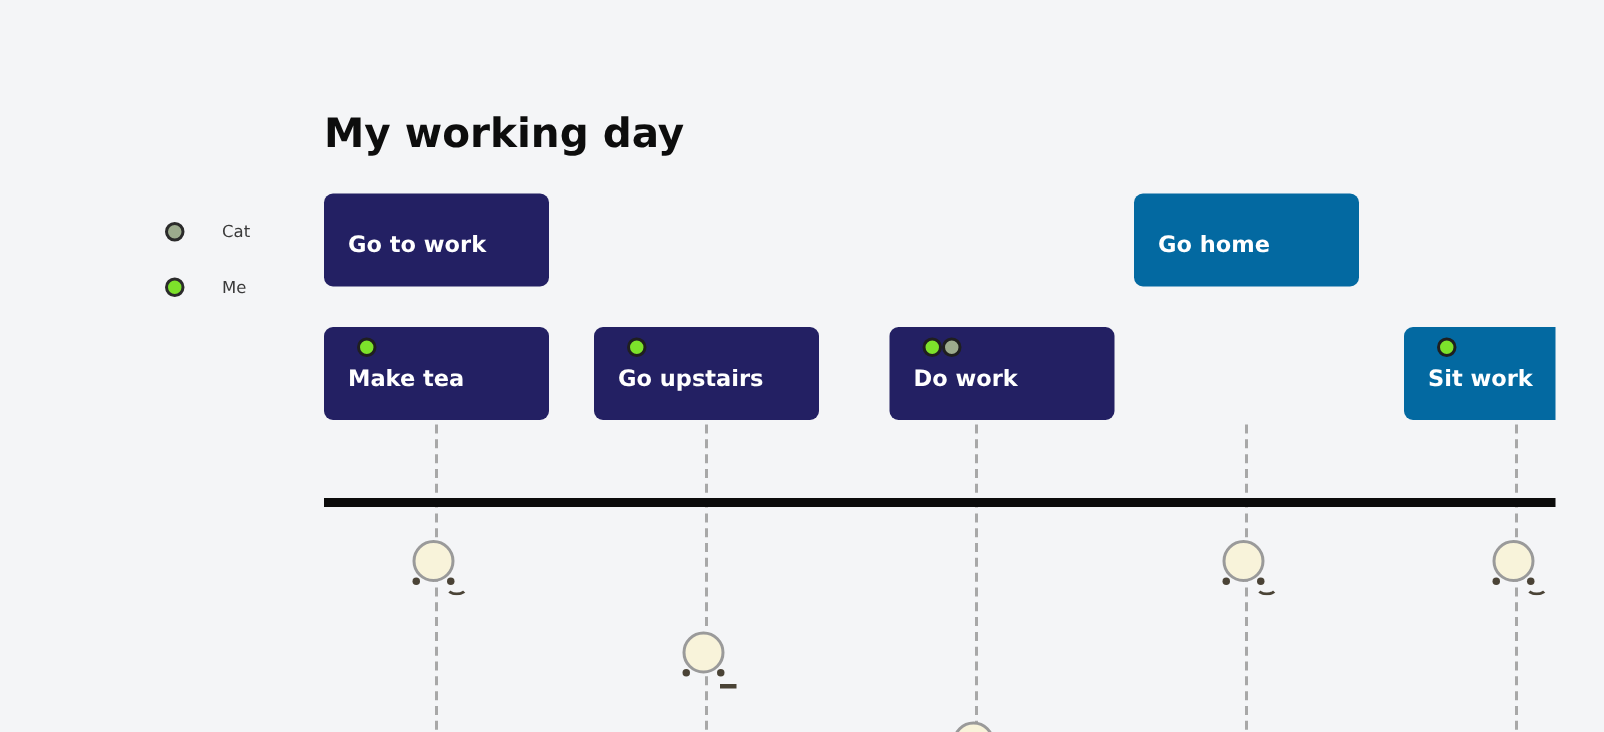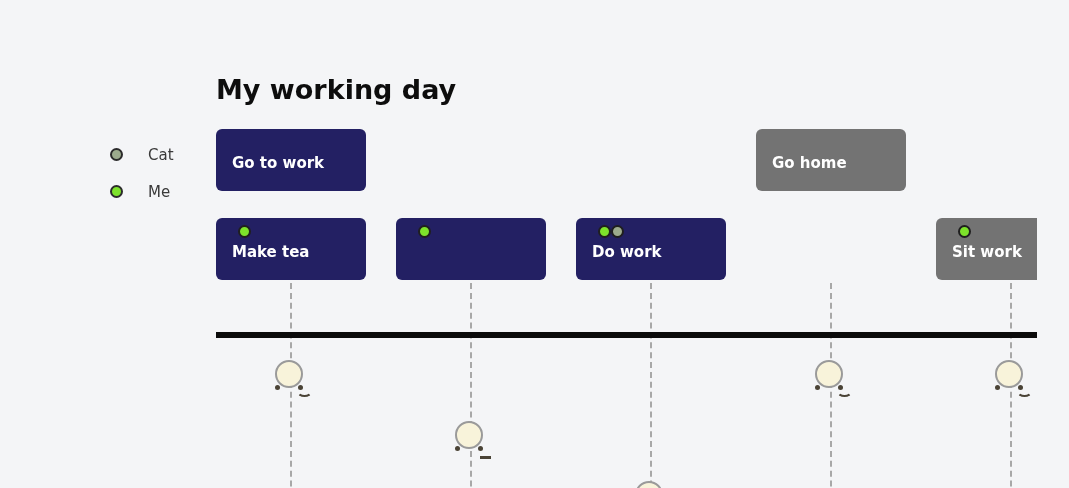--- a/index.html
+++ b/index.html
@@ -23,21 +23,21 @@
   }
   
   .legend { position: absolute; left: 14px; top: 64px; }
   .legend-item { display: flex; align-items: center; height: 21px; }
   .legend-swatch {
     width: 13px; height: 13px; border-radius: 50%;
     border: 2px solid #2b2b2b; margin-right: 9px; flex: 0 0 auto;
   }
   .legend-swatch.cat { background: #9cab8d; }
   .legend-swatch.me  { background: #7de22b; }
-  .legend-label { font-size: 15px; color: #3a3a3a; }
+  .legend-label { font-size: 11px; color: #3a3a3a; }
 
   
   .vline {
     position: absolute;
     top: 219px;
     height: 243px;
     width: 0;
     border-left: 2px dashed #a8a8a8;
   }
 
@@ -45,21 +45,21 @@
   .event {
     position: absolute;
     width: 150px;
     height: 62px;
     border-radius: 6px;
     display: flex;
     align-items: center;
     justify-content: flex-start;
   }
   .event.navy   { background: #232063; }
-  .event.purple { background: #737373; }
+  .event.purple { background: #0369a1; }
   .event-label {
     color: #ffffff;
     font-weight: bold;
     font-size: 15px;
     text-align: center;
     padding-top: 6px;
   }
   .marker {
     position: absolute;
     width: 13px; height: 13px;
@@ -158,23 +158,24 @@
     <span class="event-label">Go to work</span>
   </div>
 
   <div class="event navy" style="left:152px; top:154px">
     <span class="marker me"></span>
     <span class="event-label">Make tea</span>
   </div>
 
   <div class="event navy" style="left:332px; top:154px">
     <span class="marker me"></span>
-  </div>
-
-  <div class="event navy" style="left:512px; top:154px">
+    <span class="event-label">Go upstairs</span>
+  </div>
+
+  <div class="event navy" style="left:529px; top:154px">
     <span class="marker me"></span>
     <span class="marker cat"></span>
     <span class="event-label">Do work</span>
   </div>
 
   <div class="event purple" style="left:692px; top:65px">
     <span class="event-label">Go home</span>
   </div>
 
 

